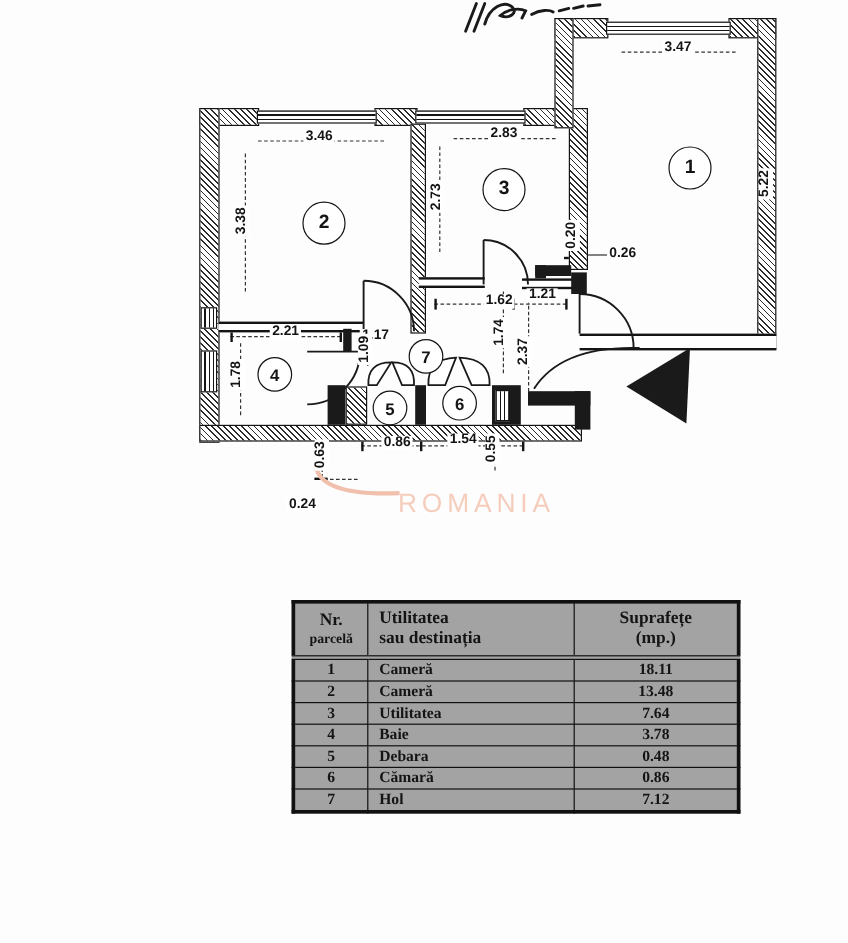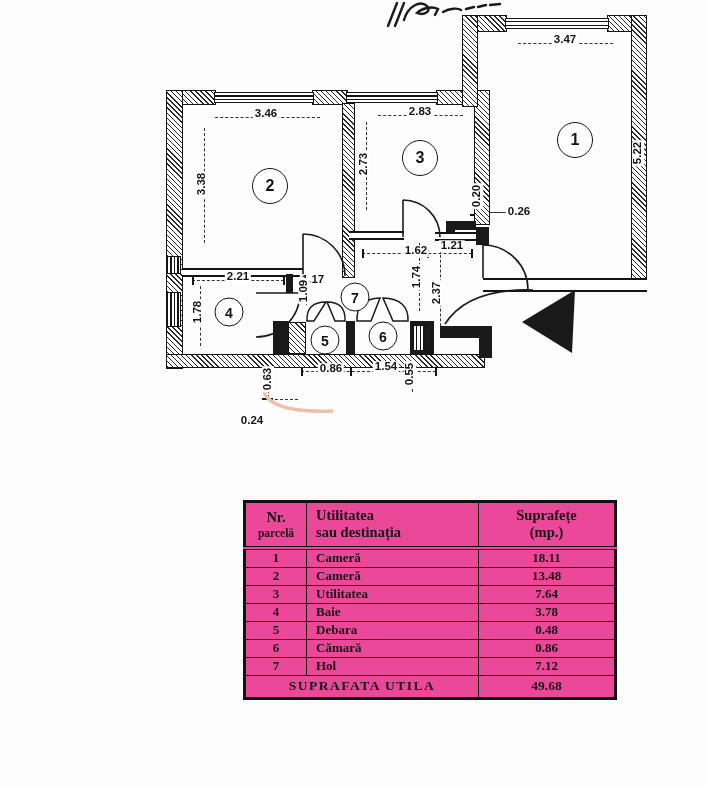--- a/index.html
+++ b/index.html
@@ -29,21 +29,21 @@
            transform:translate(-50%,-50%);}
   .roomnum.lg{width:34px;height:34px;font-size:16px;}
   .roomnum.sm{width:27px;height:27px;font-size:14px;}
   
   #overlay{position:absolute;left:0;top:0;z-index:4;pointer-events:none;}
   
   .wm-text{position:absolute;z-index:3;font-size:22px;font-weight:500;letter-spacing:4px;
            color:#f5cdbc;transform:translate(-50%,-50%);}
   
   .areas{position:absolute;left:243px;top:500px;z-index:5;border-collapse:collapse;
-         font-family:"Liberation Serif",serif;background:#ec4899;}
+         font-family:"Liberation Serif",serif;background:#a3a3a3;}
   .areas,.areas td,.areas th{border:1.6px solid #111;}
   .areas{border:3px solid #111;}
   .areas thead th{border-bottom:4px double #111;}
   .areas th{font-weight:bold;text-align:center;vertical-align:middle;padding:4px 4px;}
   .areas .h-main{font-size:14.5px;line-height:1.2;}
   .areas .h-sub{font-size:11.5px;line-height:1.1;}
   .areas td{font-weight:bold;font-size:13px;height:17px;padding:0 4px;line-height:1.1;}
   .areas .c-nr{width:52px;text-align:center;}
   .areas .c-name{width:158px;text-align:left;padding-left:9px;}
   .areas .c-area{width:127px;text-align:center;}
@@ -197,20 +197,21 @@
   <div class="dim" style="left:252px;top:397px;margin-top:24px;">0.24</div>
 
   <div class="roomnum lg" style="left:575px;top:140px;">1</div>
   <div class="roomnum lg" style="left:270px;top:186px;">2</div>
   <div class="roomnum lg" style="left:420px;top:158px;">3</div>
   <div class="roomnum sm" style="left:229px;top:312px;">4</div>
   <div class="roomnum sm" style="left:325px;top:340px;">5</div>
   <div class="roomnum sm" style="left:383px;top:336px;">6</div>
   <div class="roomnum sm" style="left:355px;top:297px;">7</div>
 
+  <div class="wm-text" style="left:397px;top:420px;">ROMANIA</div>
 
   <table class="areas">
     <thead>
       <tr>
         <th class="c-nr">
           <div class="h-main">Nr.</div>
           <div class="h-sub">parcelă</div>
         </th>
         <th class="c-name">
           <div class="h-main">Utilitatea</div>
@@ -251,20 +252,16 @@
       <tr>
         <td class="c-nr">6</td>
         <td class="c-name">Cămară</td>
         <td class="c-area">0.86</td>
       </tr>
       <tr>
         <td class="c-nr">7</td>
         <td class="c-name">Hol</td>
         <td class="c-area">7.12</td>
       </tr>
-      <tr class="foot">
-        <td class="lbl" colspan="2">SUPRAFATA UTILA</td>
-        <td class="c-area">49.68</td>
-      </tr>
     </tbody>
   </table>
 
 </div>
 
 </body></html>

